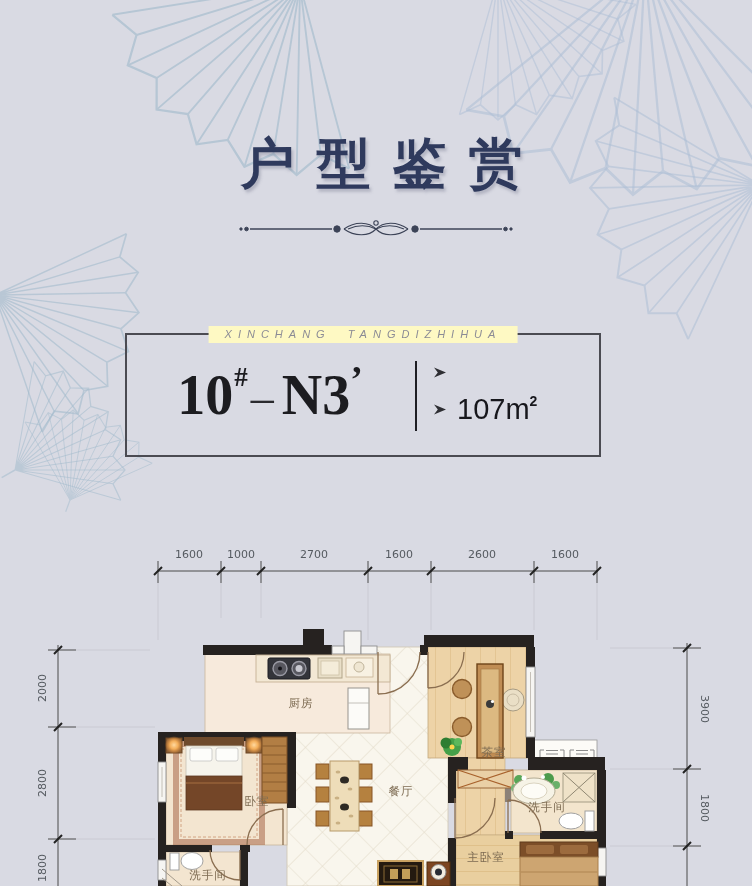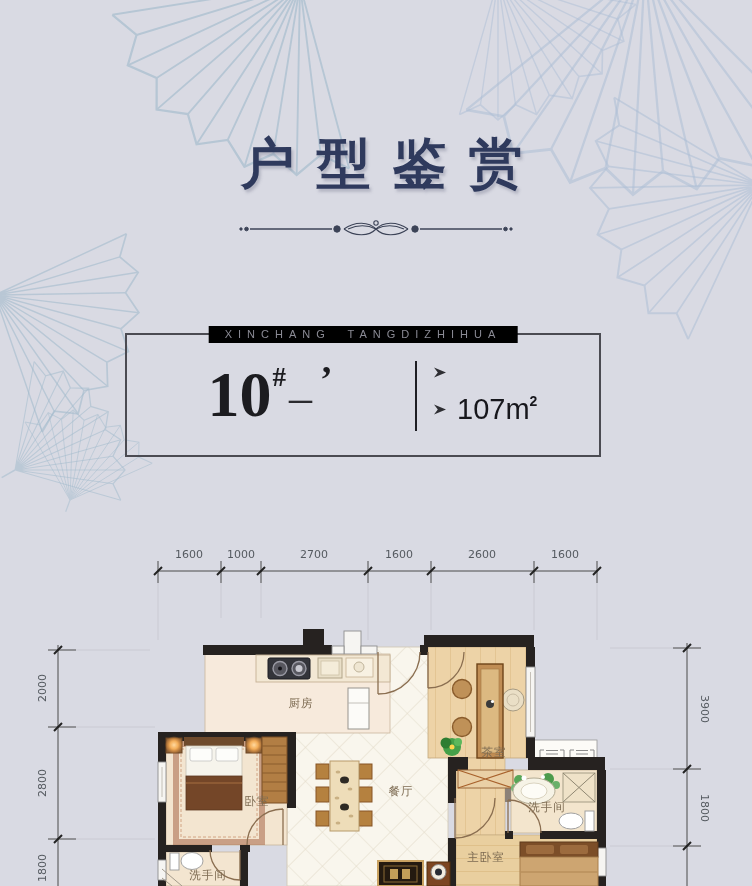--- a/index.html
+++ b/index.html
@@ -7,26 +7,26 @@
        font-family:"Liberation Sans", sans-serif;position:relative;}
   .page{position:absolute;inset:0;width:752px;height:886px;}
   svg.leaves{position:absolute;left:0;top:0;width:752px;height:886px;}
   .title{position:absolute;left:0;top:128px;width:100%;margin:0;text-align:center;
          font-size:54px;font-weight:600;color:#2f3a5d;letter-spacing:22px;padding-left:33px;
          box-sizing:border-box;text-shadow:2px 3px 3px rgba(110,112,135,.35);}
   .divider{position:absolute;left:50%;top:218px;transform:translateX(-50%);}
   .card{position:absolute;left:125px;top:333px;width:476px;height:124px;
         border:2px solid #4b4b52;box-sizing:border-box;}
   .brand{position:absolute;top:-9px;left:50%;transform:translateX(-50%);
-         background:#000000;padding:0 16px;font-size:11px;letter-spacing:6px;
-         word-spacing:8px;color:#8b8b95;white-space:nowrap;line-height:17px;}
+         background:#fef9c3;padding:0 16px;font-size:11px;letter-spacing:6px;
+         word-spacing:8px;color:#8b8b95;white-space:nowrap;line-height:17px;font-style:italic;}
   .unit{position:absolute;left:0;top:0;width:286px;height:120px;display:flex;
         align-items:center;justify-content:center;color:#1c1c20;
         font-family:"Liberation Serif","DejaVu Serif",serif;}
-  .u-num,.u-type{font-size:64px;font-weight:600;line-height:1;}
+  .u-num,.u-type{font-size:56px;font-weight:600;line-height:1;}
   .u-hash{font-size:27px;font-weight:600;position:relative;top:-18px;left:1px;}
   .u-dash{font-size:46px;margin:0 8px 0 4px;position:relative;top:2px;color:#2a2a2e;}
   .u-prime{font-size:38px;font-weight:700;position:relative;top:-16px;}
   .vline{position:absolute;left:288px;top:26px;width:2px;height:70px;background:#1e1e24;}
   .features{position:absolute;left:306px;top:30px;width:166px;}
   .feat{display:flex;align-items:center;margin-bottom:13px;color:#2e2e33;}
   .feat .arrow{width:15px;height:15px;margin-right:9px;flex:0 0 auto;}
   .feat1-text{font-size:20px;letter-spacing:2px;}
   .feat2-prefix{font-size:17px;letter-spacing:1px;}
   .area-value{font-size:29px;font-weight:400;color:#17171c;letter-spacing:0;text-align:center;}
@@ -87,20 +87,21 @@
       </g>
     </svg>
   </div>
 
   <div class="card">
     <div class="brand">XINCHANG TANGDIZHIHUA</div>
     <div class="unit">
         <span class="u-num">10</span>
         <span class="u-hash">#</span>
         <span class="u-dash">–</span>
+        <span class="u-type">N3</span>
         <span class="u-prime">’</span>
       </div>
     <div class="vline"></div>
     <div class="features">
       <div class="feat">
         <svg class="arrow" viewBox="0 0 15 15">
           <path d="M1,2.5 L13,7.5 L1,12.5 L4.8,7.5 Z" fill="#2e2e33"></path>
         </svg>
       </div>
       <div class="feat">

